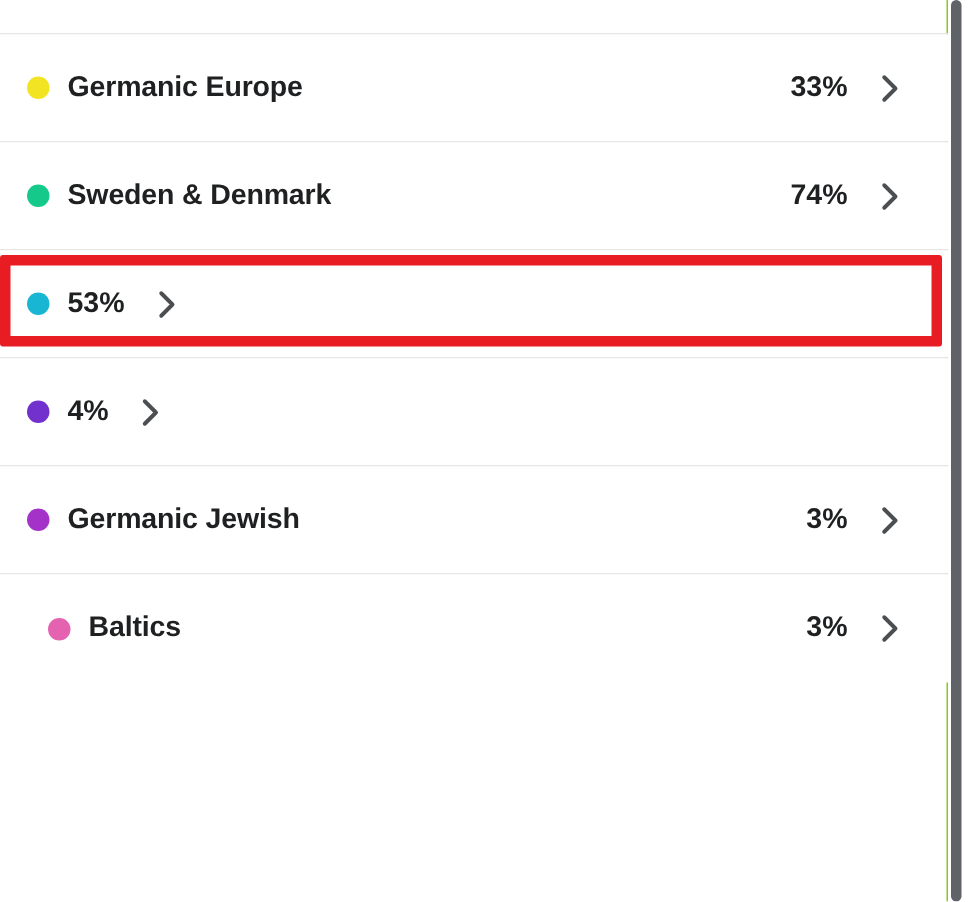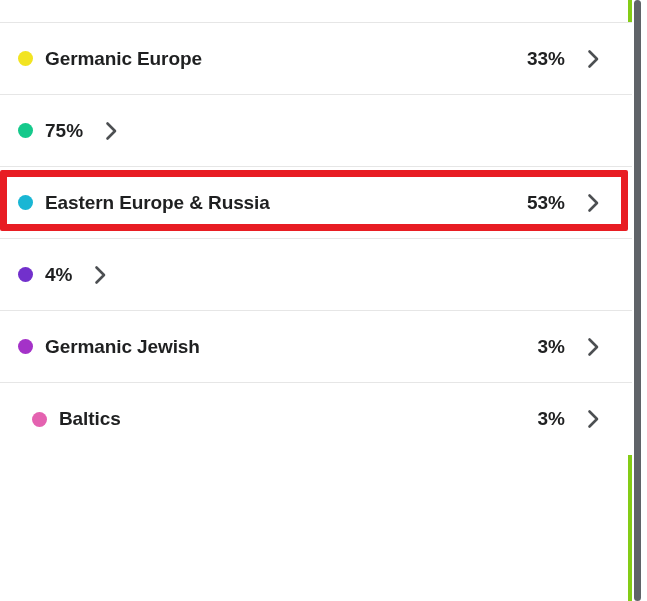--- a/index.html
+++ b/index.html
@@ -20,21 +20,21 @@
   }
 
   
   .list-panel {
     position: absolute;
     left: 0;
     top: 0;
     width: 632px;
     height: 601px;
     background: #ffffff;
-    border-right: 4px solid #84cc16;
+    border-right: 1px solid #84cc16;
   }
 
   .top-divider {
     position: absolute;
     left: 0;
     top: 22px;
     width: 632px;
     height: 1px;
     background: #e6e6e6;
   }
@@ -139,30 +139,30 @@
           <span class="row-label">Germanic Europe</span>
           <span class="row-pct">33%</span>
           <span class="chevron">
             <svg width="13" height="20" viewBox="0 0 13 20" fill="none" xmlns="http://www.w3.org/2000/svg">
               <path d="M2.5 2.5 L10 10 L2.5 17.5" stroke="#4c4f52" stroke-width="2.6" stroke-linecap="round" stroke-linejoin="round"></path>
             </svg>
           </span>
         </div>
         <div class="row">
           <span class="dot" style="background: rgb(21, 201, 139);"></span>
-          <span class="row-pct">75%</span>
+          <span class="row-label">Sweden &amp; Denmark</span>
+          <span class="row-pct">74%</span>
           <span class="chevron">
             <svg width="13" height="20" viewBox="0 0 13 20" fill="none" xmlns="http://www.w3.org/2000/svg">
               <path d="M2.5 2.5 L10 10 L2.5 17.5" stroke="#4c4f52" stroke-width="2.6" stroke-linecap="round" stroke-linejoin="round"></path>
             </svg>
           </span>
         </div>
         <div class="row">
           <span class="dot" style="background: rgb(25, 182, 212);"></span>
-          <span class="row-label">Eastern Europe &amp; Russia</span>
           <span class="row-pct">53%</span>
           <span class="chevron">
             <svg width="13" height="20" viewBox="0 0 13 20" fill="none" xmlns="http://www.w3.org/2000/svg">
               <path d="M2.5 2.5 L10 10 L2.5 17.5" stroke="#4c4f52" stroke-width="2.6" stroke-linecap="round" stroke-linejoin="round"></path>
             </svg>
           </span>
         </div>
         <div class="row">
           <span class="dot" style="background: rgb(114, 48, 204);"></span>
           <span class="row-pct">4%</span>

